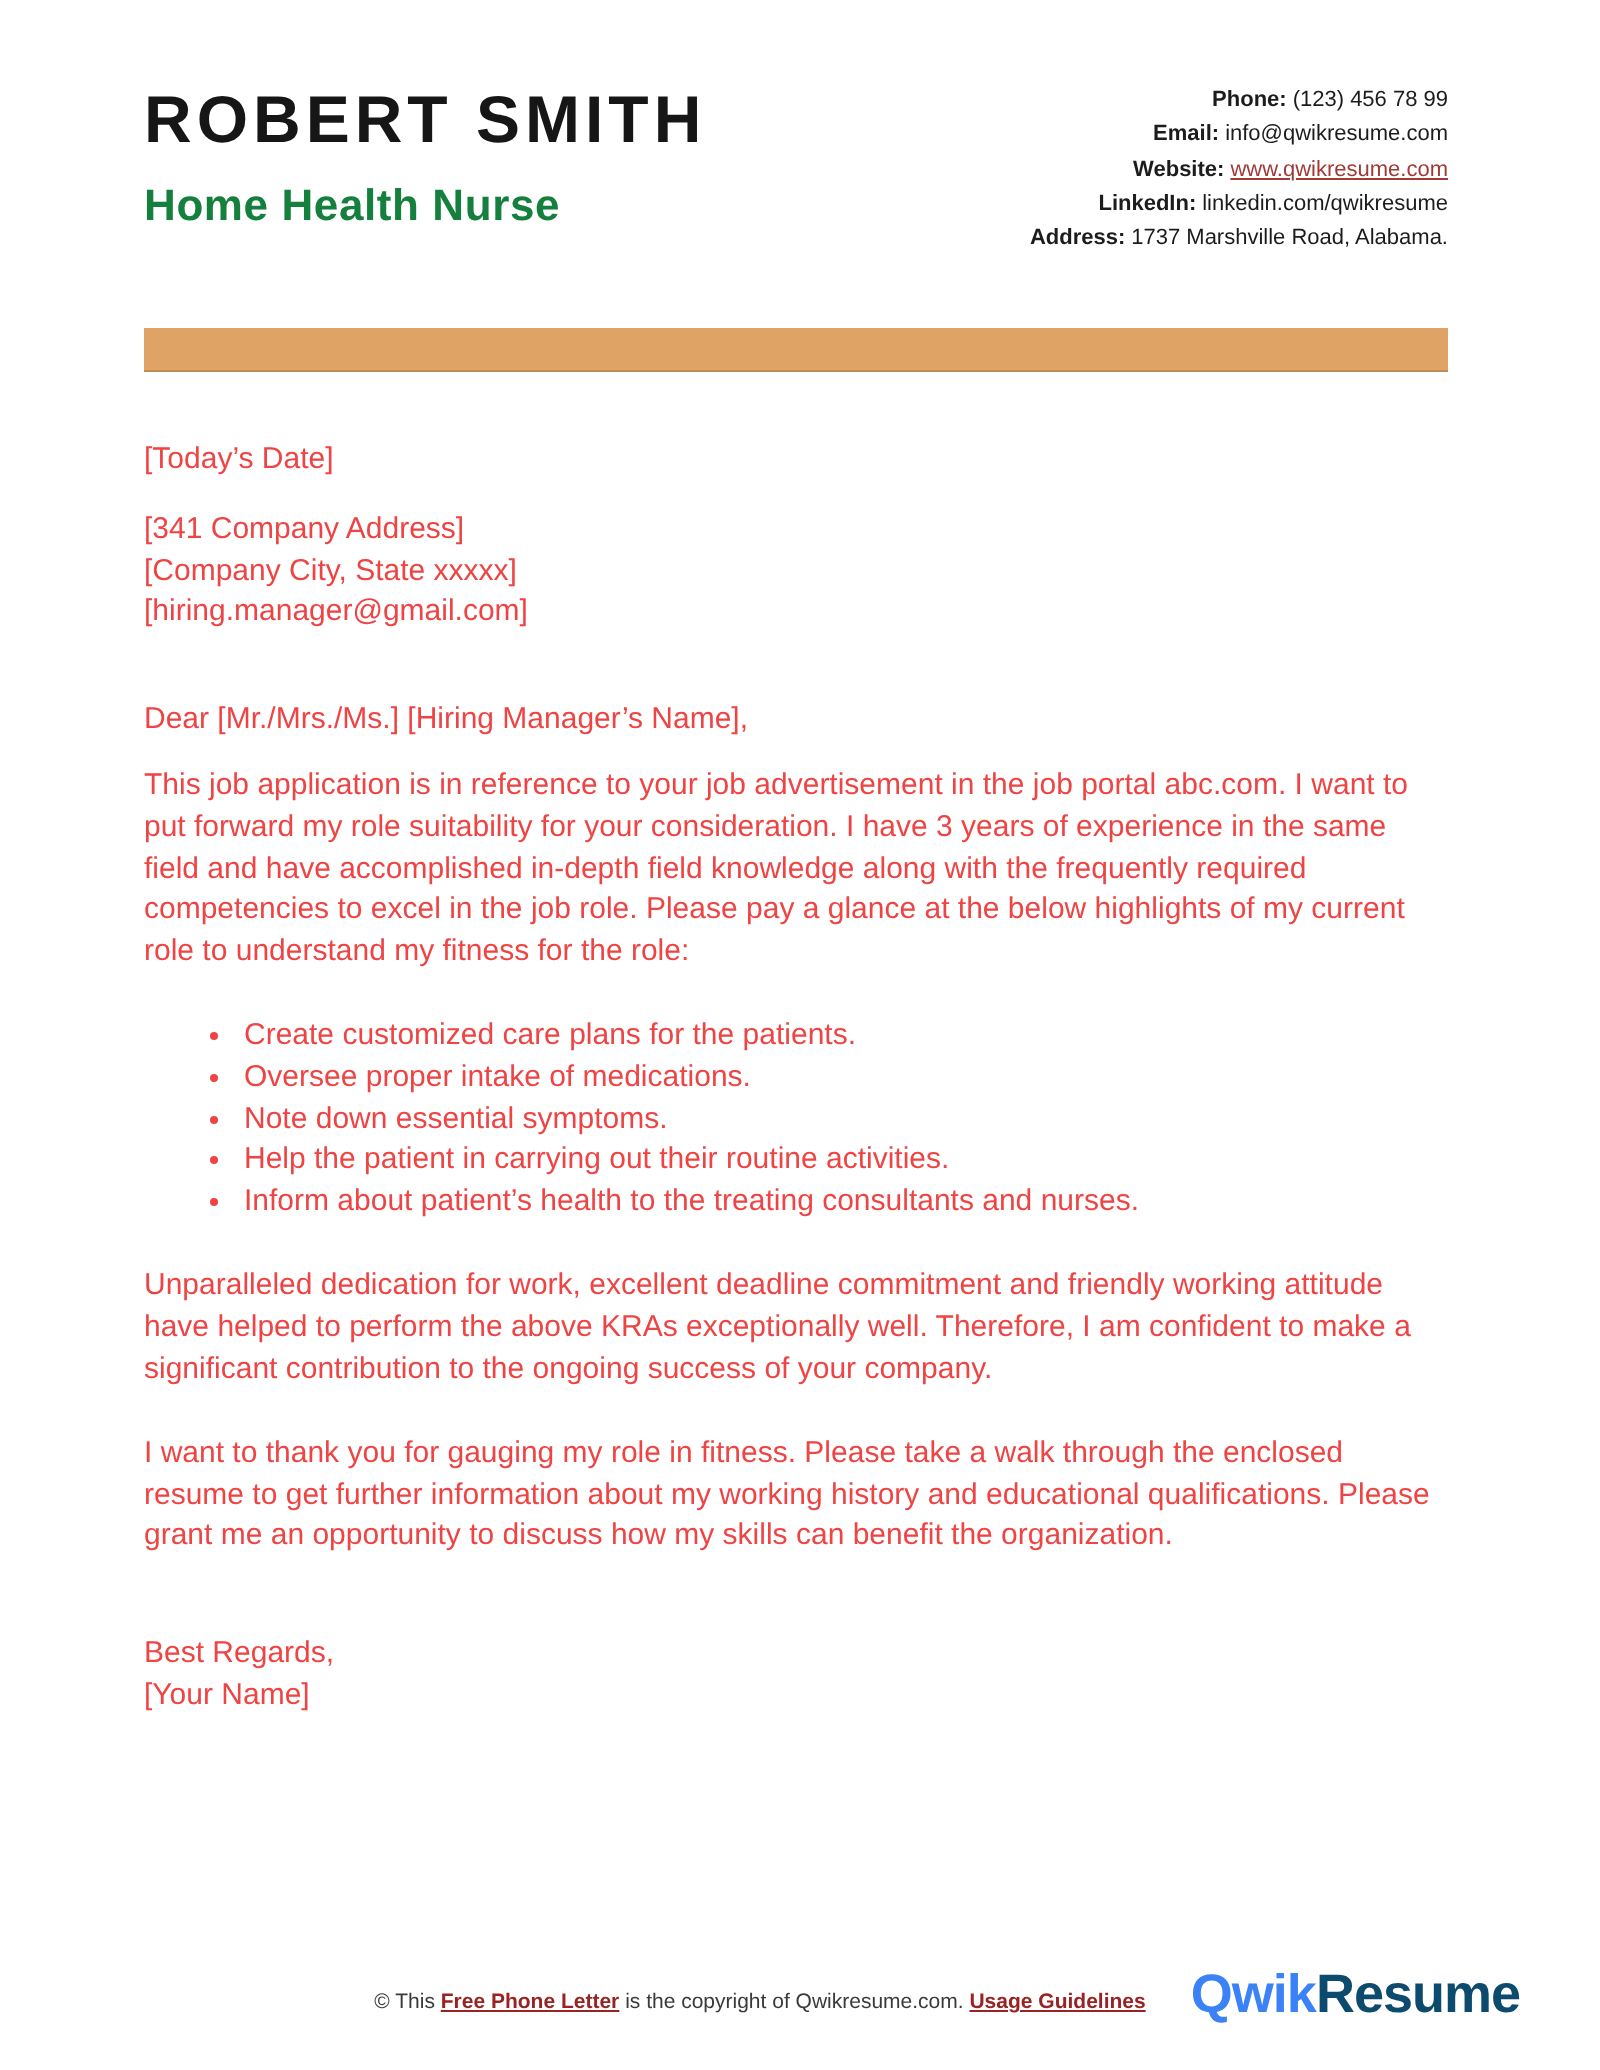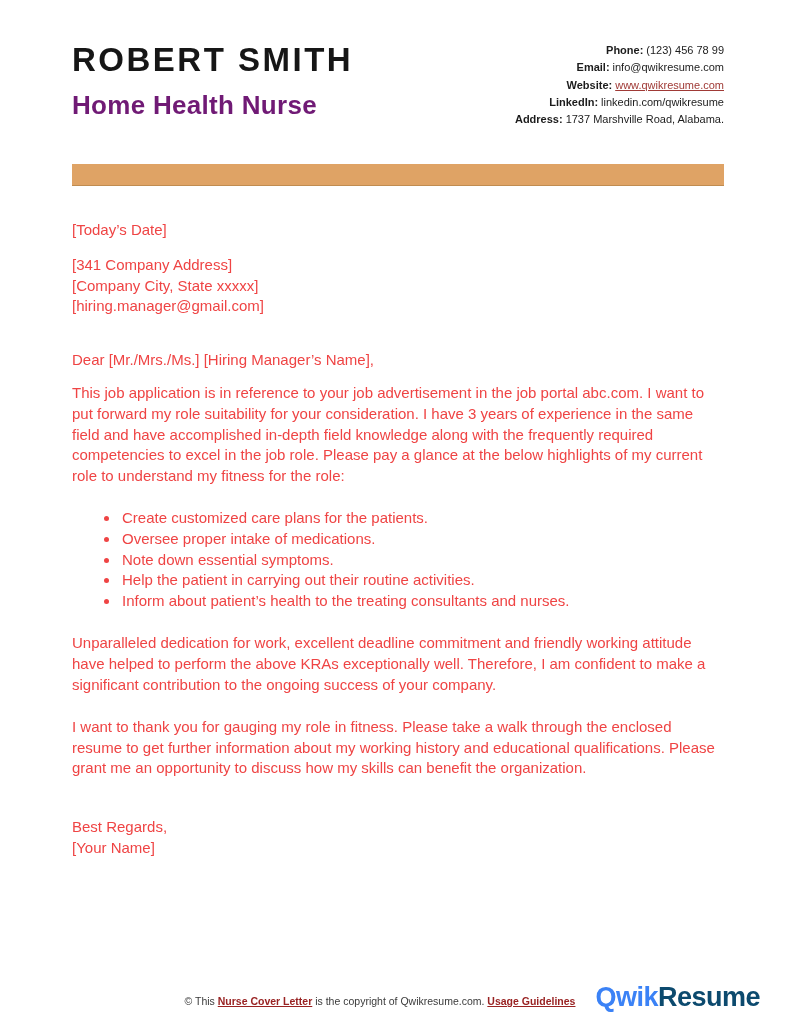--- a/index.html
+++ b/index.html
@@ -28,23 +28,23 @@
   }
   .name {
     font-size: 33px;
     font-weight: bold;
     letter-spacing: 2.5px;
     color: #161616;
     line-height: 1.2;
   }
   .job-title {
     margin-top: 10px;
-    font-size: 26px;
+    font-size: 22px;
     font-weight: bold;
-    color: #701a75;
+    color: #15803d;
     letter-spacing: 0.3px;
   }
   .contact-list {
     margin-top: 2px;
     text-align: right;
     font-size: 11px;
     line-height: 17.3px;
     color: #1c1c1c;
     list-style: none;
   }
@@ -171,16 +171,16 @@
 
       <p class="para-gap">I want to thank you for gauging my role in fitness. Please take a walk through the enclosed resume to get further information about my working history and educational qualifications. Please grant me an opportunity to discuss how my skills can benefit the organization.</p>
 
       <div class="closing-block">
         <div>Best Regards,</div>
         <div>[Your Name]</div>
       </div>
     </div>
   </div>
 
-  <p class="copyright"><span>© This </span><span class="footer-link">Nurse Cover Letter</span><span> is the copyright of Qwikresume.com. </span><span class="footer-link">Usage Guidelines</span></p>
+  <p class="copyright"><span>© This </span><span class="footer-link">Free Phone Letter</span><span> is the copyright of Qwikresume.com. </span><span class="footer-link">Usage Guidelines</span></p>
 
   <div class="logo"><span class="logo-qwik">Qwik</span><span class="logo-resume">Resume</span></div>
 </div>
 
 </body></html>

